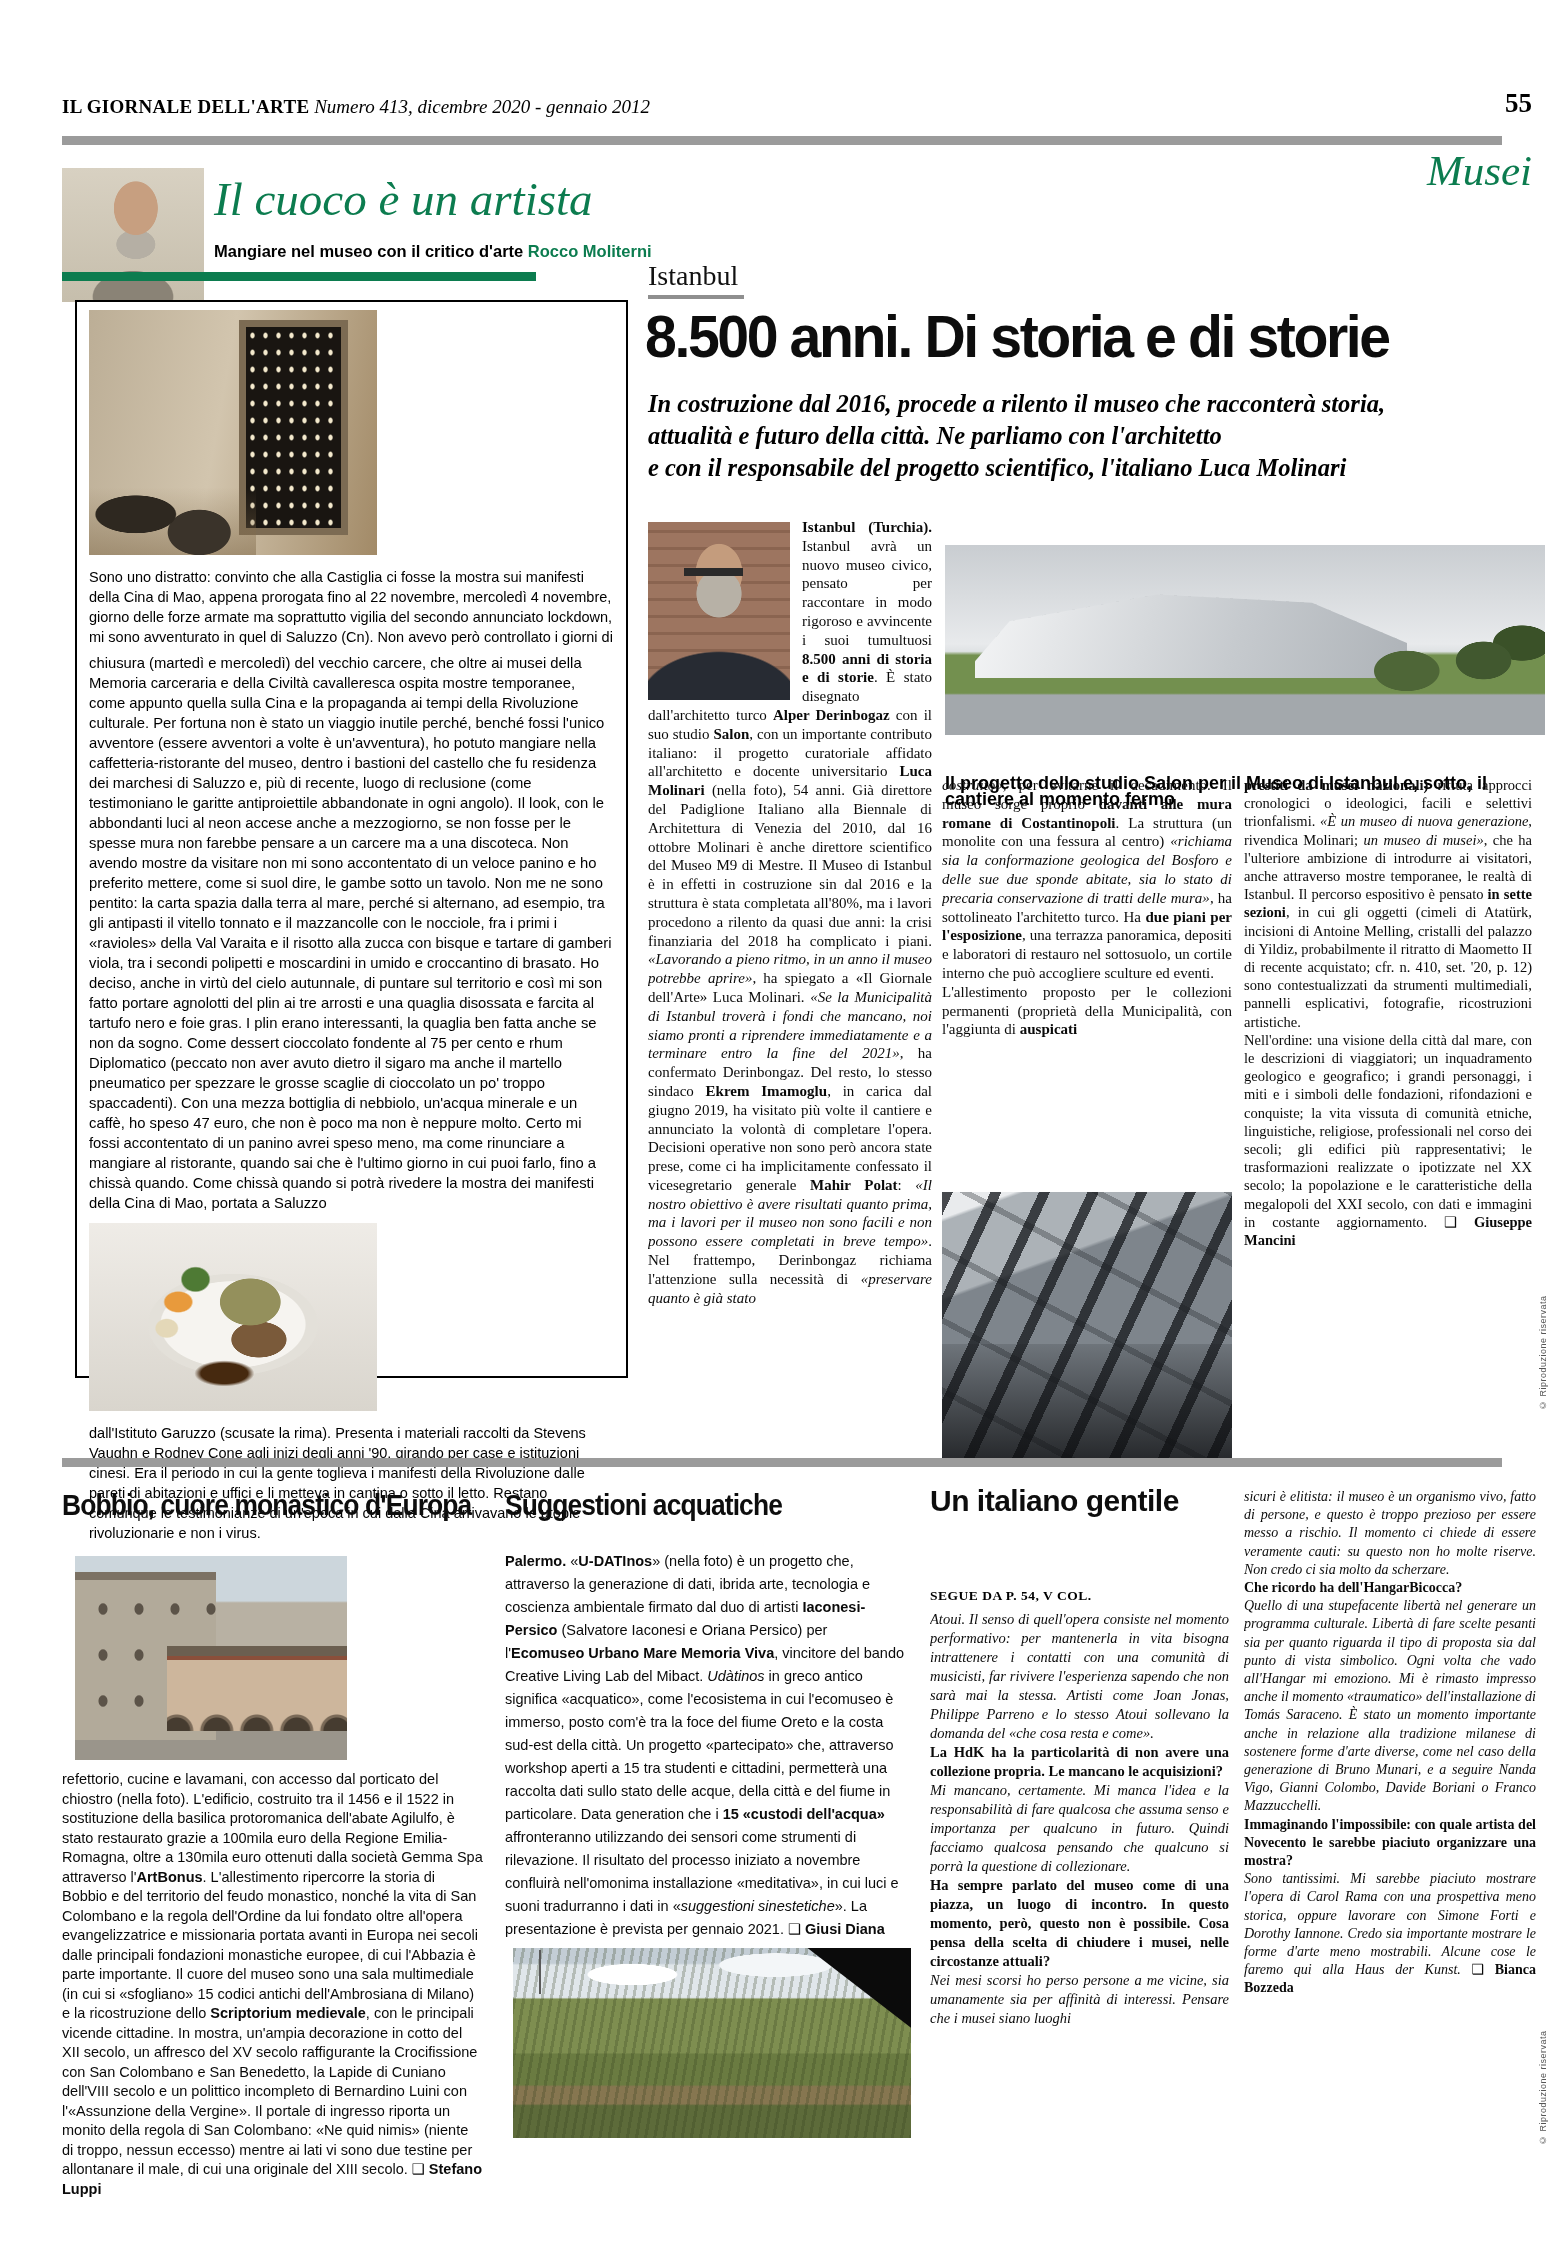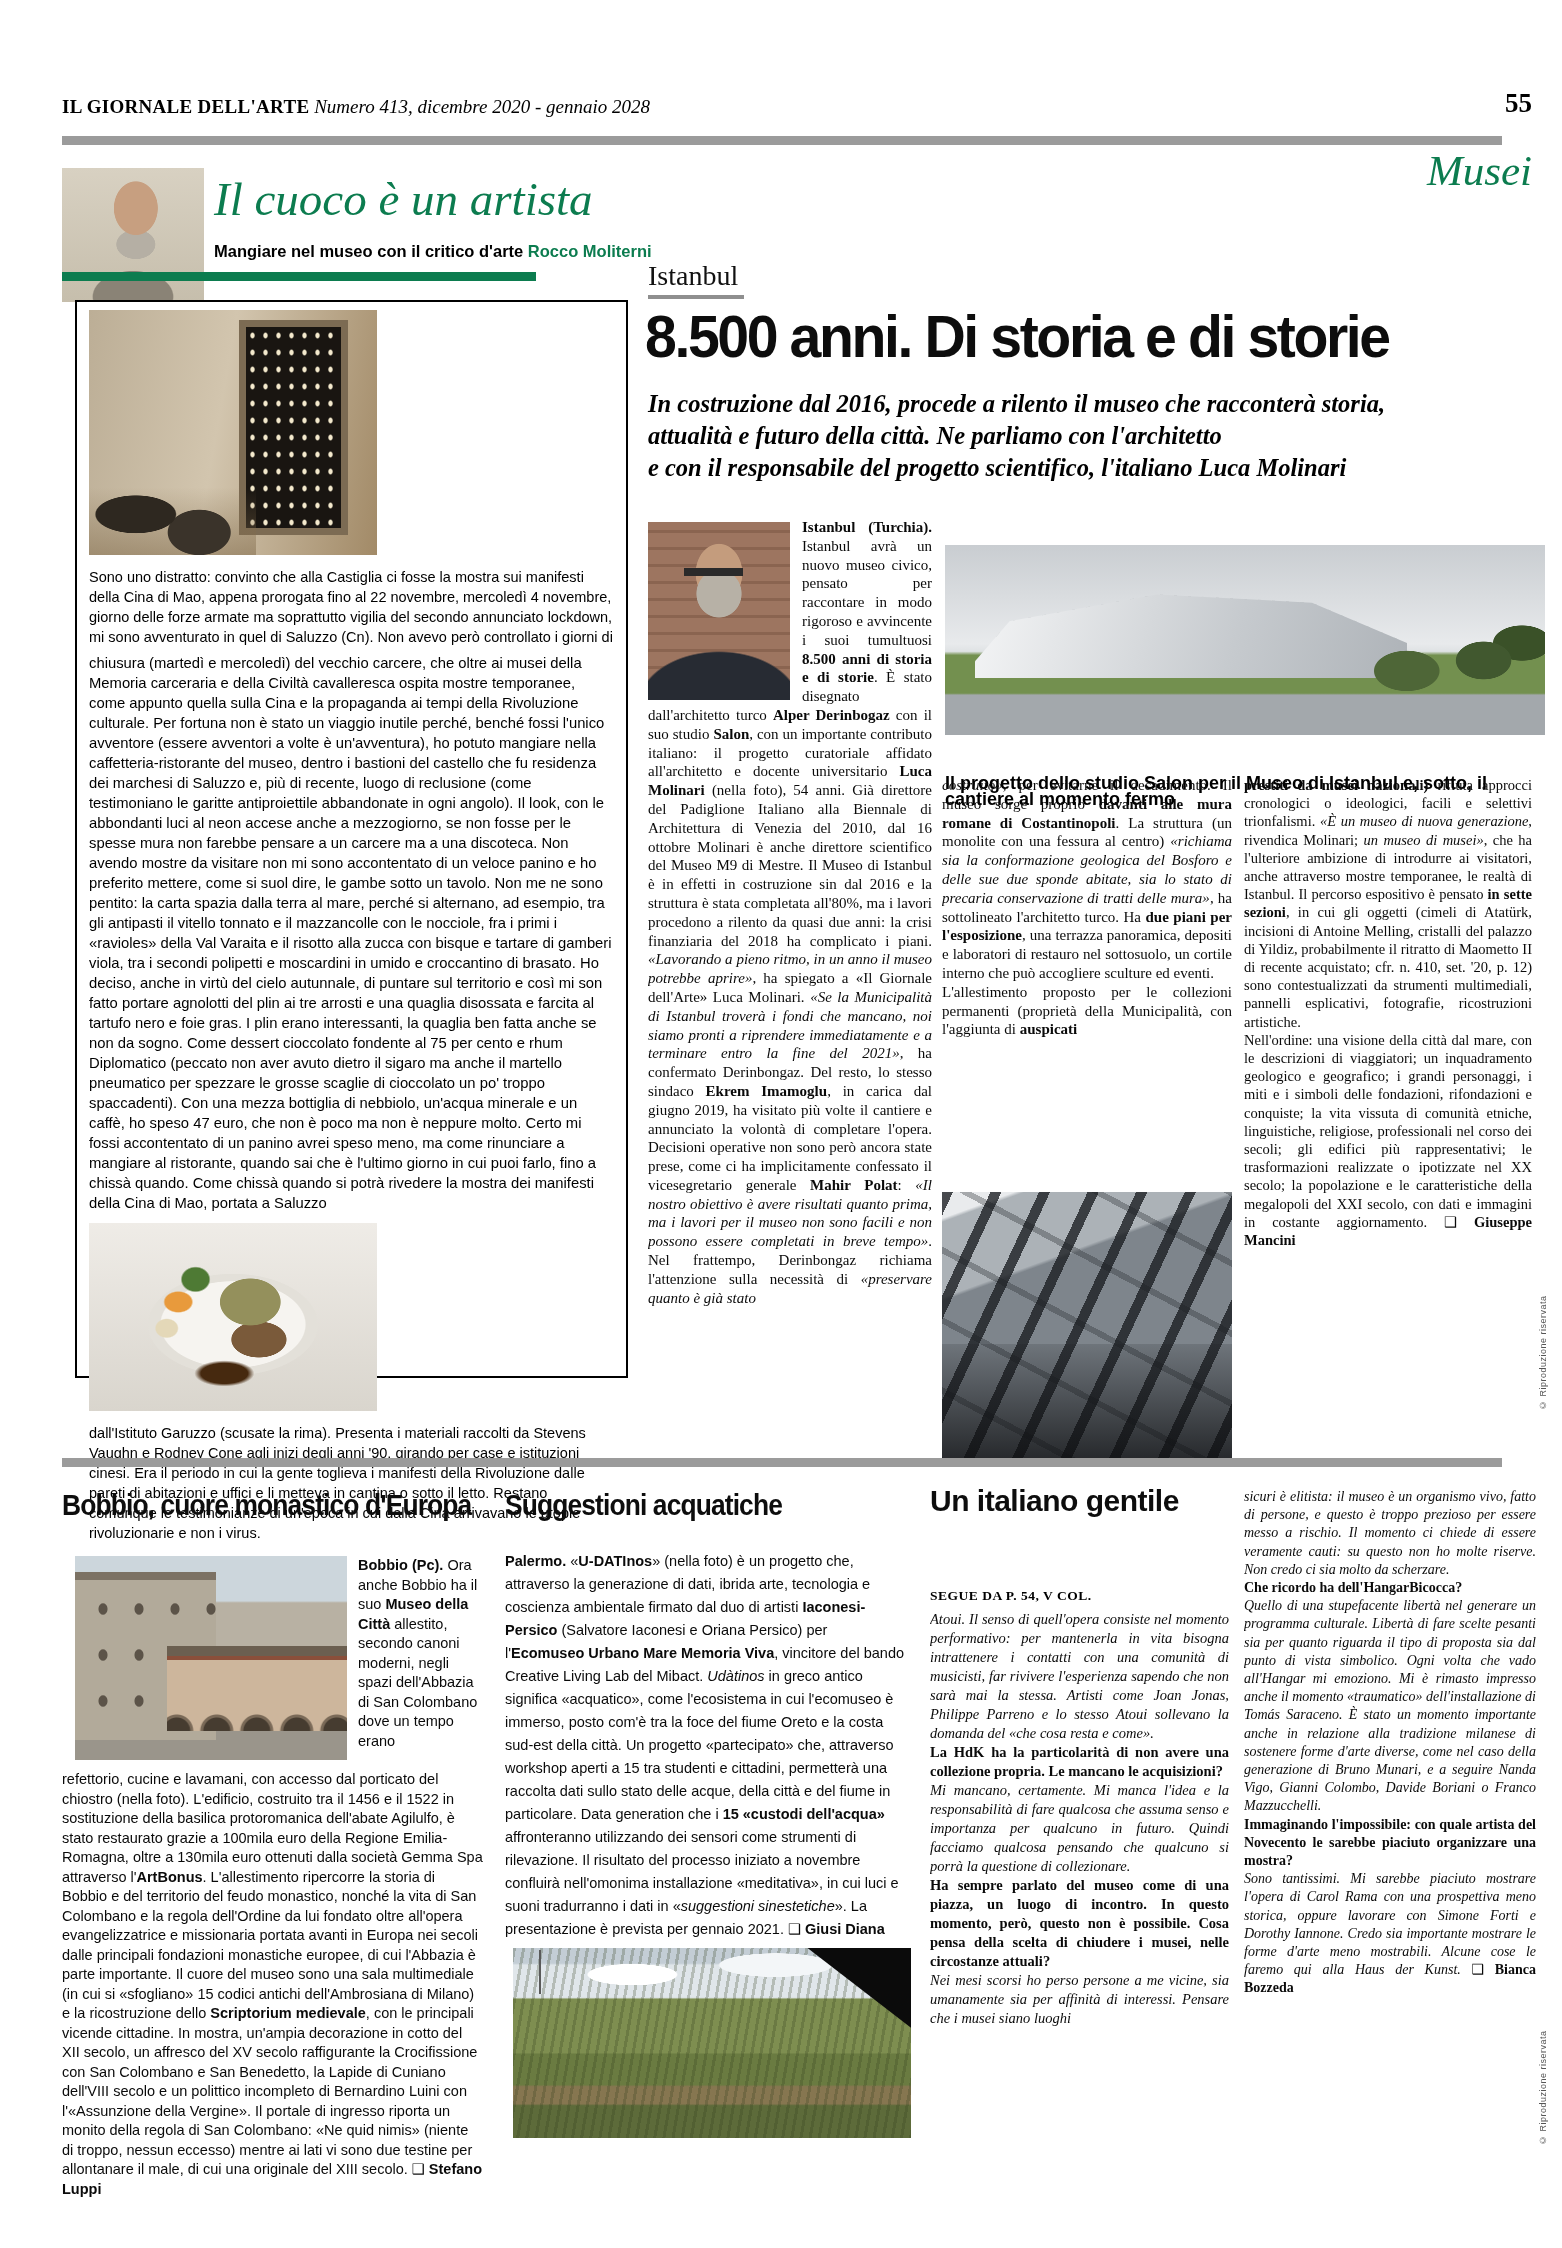--- a/index.html
+++ b/index.html
@@ -149,21 +149,21 @@
   #ital-col1 { left:930px; top:1610px; width:299px; height:560px; font-size:14.5px; line-height:19px; text-align:justify; }
   #ital-col2 { left:1244px; top:1488px; width:292px; height:630px; font-size:14px; line-height:18.2px; text-align:justify; }
   .serifcol i, #ital-col1 i, #ital-col2 i { font-style:italic; }
 </style>
 </head>
 <body>
 
 <div class="page">
 
   <div class="masthead">
-    <b>IL GIORNALE DELL'ARTE</b><i> Numero 413, dicembre 2020 - gennaio 2028</i>
+    <b>IL GIORNALE DELL'ARTE</b><i> Numero 413, dicembre 2020 - gennaio 2012</i>
   </div>
   <div class="pageno">55</div>
   <div class="grayband" id="band1"></div>
   <div class="section-label">Musei</div>
 
   <div class="ph abs" id="ph-moliterni"></div>
   <div class="cuoco-title">Il cuoco è un artista</div>
   <div class="cuoco-tagline">
     <span>Mangiare nel museo con il critico d'arte </span><span class="auth">Rocco Moliterni</span>
   </div>
@@ -194,21 +194,20 @@
   <div class="caption">Il progetto dello studio Salon per il Museo di Istanbul e, sotto, il cantiere al momento fermo</div>
   <div class="serifcol" id="ist-col2"><i>costruito»</i>, per evitarne il decadimento. Il museo sorge proprio <b>davanti alle mura romane di Costantinopoli</b>. La struttura (un monolite con una fessura al centro) <i>«richiama sia la conformazione geologica del Bosforo e delle sue due sponde abitate, sia lo stato di precaria conservazione di tratti delle mura»</i>, ha sottolineato l'architetto turco. Ha <b>due piani per l'esposizione</b>, una terrazza panoramica, depositi e laboratori di restauro nel sottosuolo, un cortile interno che può accogliere sculture ed eventi.<br>L'allestimento proposto per le collezioni permanenti (proprietà della Municipalità, con l'aggiunta di <b>auspicati</b></div>
   <div id="ph-cantiere"></div>
   <div class="serifcol" id="ist-col3"><b>prestiti da musei nazionali)</b> rifiuta approcci cronologici o ideologici, facili e selettivi trionfalismi. <i>«È un museo di nuova generazione</i>, rivendica Molinari; <i>un museo di musei»</i>, che ha l'ulteriore ambizione di introdurre ai visitatori, anche attraverso mostre temporanee, le realtà di Istanbul. Il percorso espositivo è pensato <b>in sette sezioni</b>, in cui gli oggetti (cimeli di Atatürk, incisioni di Antoine Melling, cristalli del palazzo di Yildiz, probabilmente il ritratto di Maometto II di recente acquistato; cfr. n. 410, set. '20, p. 12) sono contestualizzati da strumenti multimediali, pannelli esplicativi, fotografie, ricostruzioni artistiche.<br>Nell'ordine: una visione della città dal mare, con le descrizioni di viaggiatori; un inquadramento geologico e geografico; i grandi personaggi, i miti e i simboli delle fondazioni, rifondazioni e conquiste; la vita vissuta di comunità etniche, linguistiche, religiose, professionali nel corso dei secoli; gli edifici più rappresentativi; le trasformazioni realizzate o ipotizzate nel XX secolo; la popolazione e le caratteristiche della megalopoli del XXI secolo, con dati e immagini in costante aggiornamento. ❑ <b>Giuseppe Mancini</b></div>
   <div class="vcopy" id="vcopy1">© Riproduzione riservata</div>
 
   <div class="grayband" id="band2"></div>
 
   <div class="bhead" id="bobbio-head">Bobbio, cuore monastico d'Europa</div>
   <div class="ph ph-abbey" id="bobbio-photo"></div>
-  <div class="sanscol" id="bobbio-intro"><b>Bobbio (Pc).</b> Ora anche Bobbio ha il suo <b>Museo della Città</b> allestito, secondo canoni moderni, negli spazi dell'Abbazia di San Colombano dove un tempo erano</div>
   <div class="sanscol" id="bobbio-body">refettorio, cucine e lavamani, con accesso dal porticato del chiostro (nella foto). L'edificio, costruito tra il 1456 e il 1522 in sostituzione della basilica protoromanica dell'abate Agilulfo, è stato restaurato grazie a 100mila euro della Regione Emilia-Romagna, oltre a 130mila euro ottenuti dalla società Gemma Spa attraverso l'<b>ArtBonus</b>. L'allestimento ripercorre la storia di Bobbio e del territorio del feudo monastico, nonché la vita di San Colombano e la regola dell'Ordine da lui fondato oltre all'opera evangelizzatrice e missionaria portata avanti in Europa nei secoli dalle principali fondazioni monastiche europee, di cui l'Abbazia è parte importante. Il cuore del museo sono una sala multimediale (in cui si «sfogliano» 15 codici antichi dell'Ambrosiana di Milano) e la ricostruzione dello <b>Scriptorium medievale</b>, con le principali vicende cittadine. In mostra, un'ampia decorazione in cotto del XII secolo, un affresco del XV secolo raffigurante la Crocifissione con San Colombano e San Benedetto, la Lapide di Cuniano dell'VIII secolo e un polittico incompleto di Bernardino Luini con l'«Assunzione della Vergine». Il portale di ingresso riporta un monito della regola di San Colombano: «Ne quid nimis» (niente di troppo, nessun eccesso) mentre ai lati vi sono due testine per allontanare il male, di cui una originale del XIII secolo. ❑ <b>Stefano Luppi</b></div>
 
   <div class="bhead" id="sugg-head">Suggestioni acquatiche</div>
   <div class="sanscol" id="sugg-body"><b>Palermo.</b> «<b>U-DATInos</b>» (nella foto) è un progetto che, attraverso la generazione di dati, ibrida arte, tecnologia e coscienza ambientale firmato dal duo di artisti <b>Iaconesi-Persico</b> (Salvatore Iaconesi e Oriana Persico) per l'<b>Ecomuseo Urbano Mare Memoria Viva</b>, vincitore del bando Creative Living Lab del Mibact. <i>Udàtinos</i> in greco antico significa «acquatico», come l'ecosistema in cui l'ecomuseo è immerso, posto com'è tra la foce del fiume Oreto e la costa sud-est della città. Un progetto «partecipato» che, attraverso workshop aperti a 15 tra studenti e cittadini, permetterà una raccolta dati sullo stato delle acque, della città e del fiume in particolare. Data generation che i <b>15 «custodi dell'acqua»</b> affronteranno utilizzando dei sensori come strumenti di rilevazione. Il risultato del processo iniziato a novembre confluirà nell'omonima installazione «meditativa», in cui luci e suoni tradurranno i dati in «<i>suggestioni sinestetiche</i>». La presentazione è prevista per gennaio 2021. ❑ <b>Giusi Diana</b></div>
   <div class="ph-river"></div>
 
   <div class="bhead" id="ital-head">Un italiano gentile</div>
   <div class="segue">SEGUE DA P. 54, V COL.</div>
   <div class="serifcol" id="ital-col1"><i>Atoui. Il senso di quell'opera consiste nel momento performativo: per mantenerla in vita bisogna intrattenere i contatti con una comunità di musicisti, far rivivere l'esperienza sapendo che non sarà mai la stessa. Artisti come Joan Jonas, Philippe Parreno e lo stesso Atoui sollevano la domanda del «che cosa resta e come».</i><br><b>La HdK ha la particolarità di non avere una collezione propria. Le mancano le acquisizioni?</b><br><i>Mi mancano, certamente. Mi manca l'idea e la responsabilità di fare qualcosa che assuma senso e importanza per qualcuno in futuro. Quindi facciamo qualcosa pensando che qualcuno si porrà la questione di collezionare.</i><br><b>Ha sempre parlato del museo come di una piazza, un luogo di incontro. In questo momento, però, questo non è possibile. Cosa pensa della scelta di chiudere i musei, nelle circostanze attuali?</b><br><i>Nei mesi scorsi ho perso persone a me vicine, sia umanamente sia per affinità di interessi. Pensare che i musei siano luoghi</i></div>
   <div class="serifcol" id="ital-col2"><i>sicuri è elitista: il museo è un organismo vivo, fatto di persone, e questo è troppo prezioso per essere messo a rischio. Il momento ci chiede di essere veramente cauti: su questo non ho molte riserve. Non credo ci sia molto da scherzare.</i><br><b>Che ricordo ha dell'HangarBicocca?</b><br><i>Quello di una stupefacente libertà nel generare un programma culturale. Libertà di fare scelte pesanti sia per quanto riguarda il tipo di proposta sia dal punto di vista simbolico. Ogni volta che vado all'Hangar mi emoziono. Mi è rimasto impresso anche il momento «traumatico» dell'installazione di Tomás Saraceno. È stato un momento importante anche in relazione alla tradizione milanese di sostenere forme d'arte diverse, come nel caso della generazione di Bruno Munari, e a seguire Nanda Vigo, Gianni Colombo, Davide Boriani o Franco Mazzucchelli.</i><br><b>Immaginando l'impossibile: con quale artista del Novecento le sarebbe piaciuto organizzare una mostra?</b><br><i>Sono tantissimi. Mi sarebbe piaciuto mostrare l'opera di Carol Rama con una prospettiva meno storica, oppure lavorare con Simone Forti e Dorothy Iannone. Credo sia importante mostrare le forme d'arte meno mostrabili. Alcune cose le faremo qui alla Haus der Kunst.</i> ❑ <b>Bianca Bozzeda</b></div>

